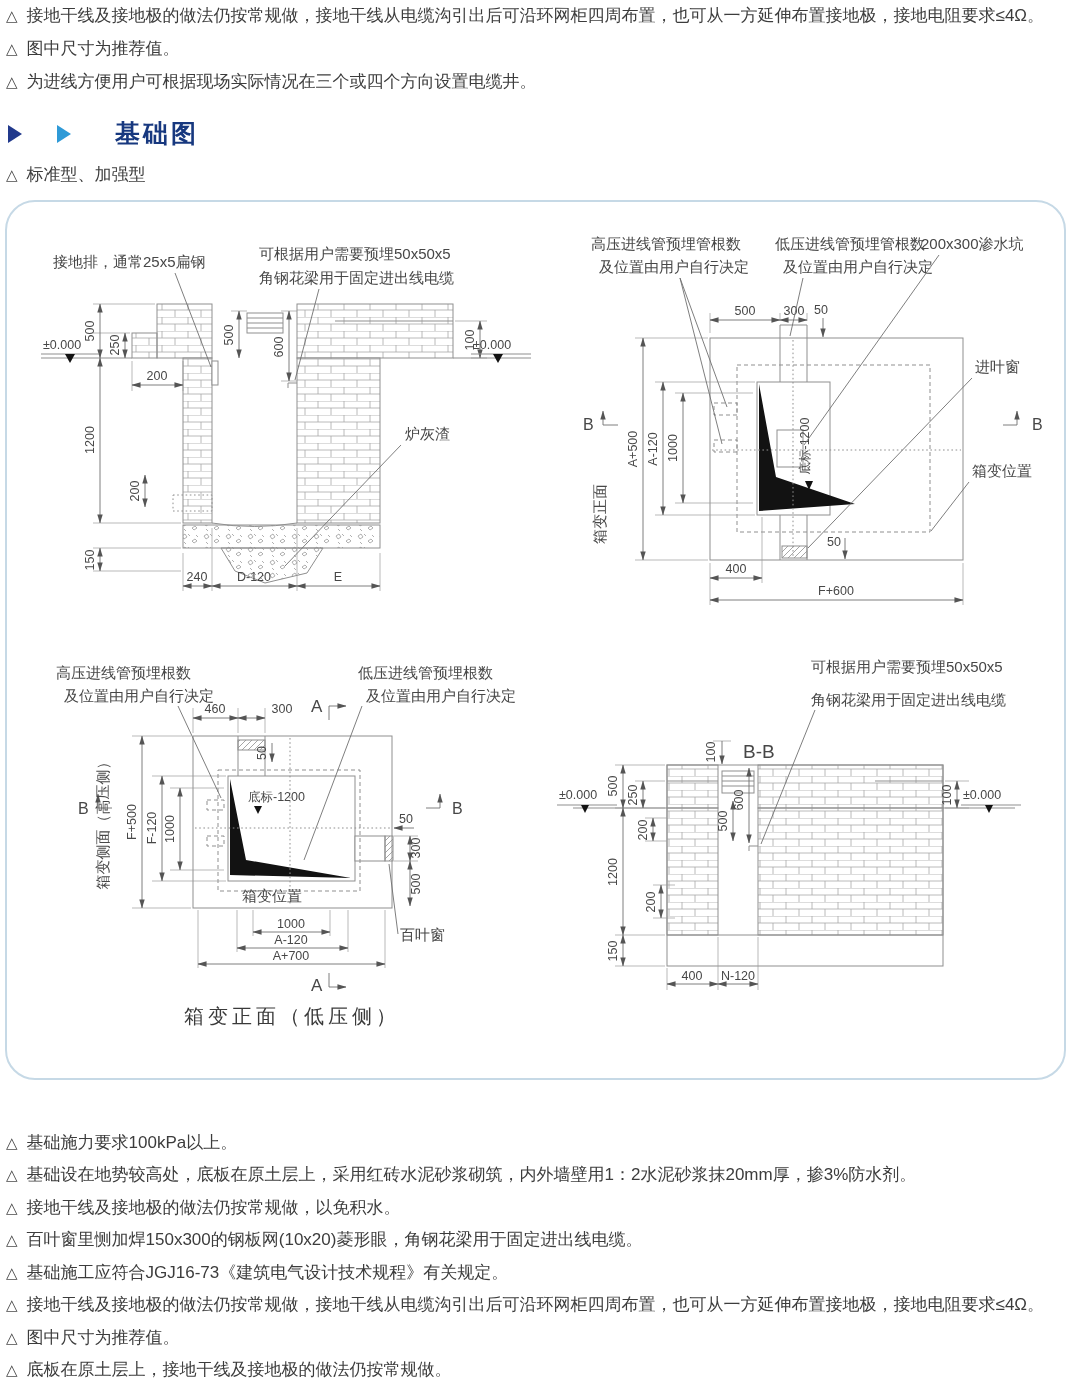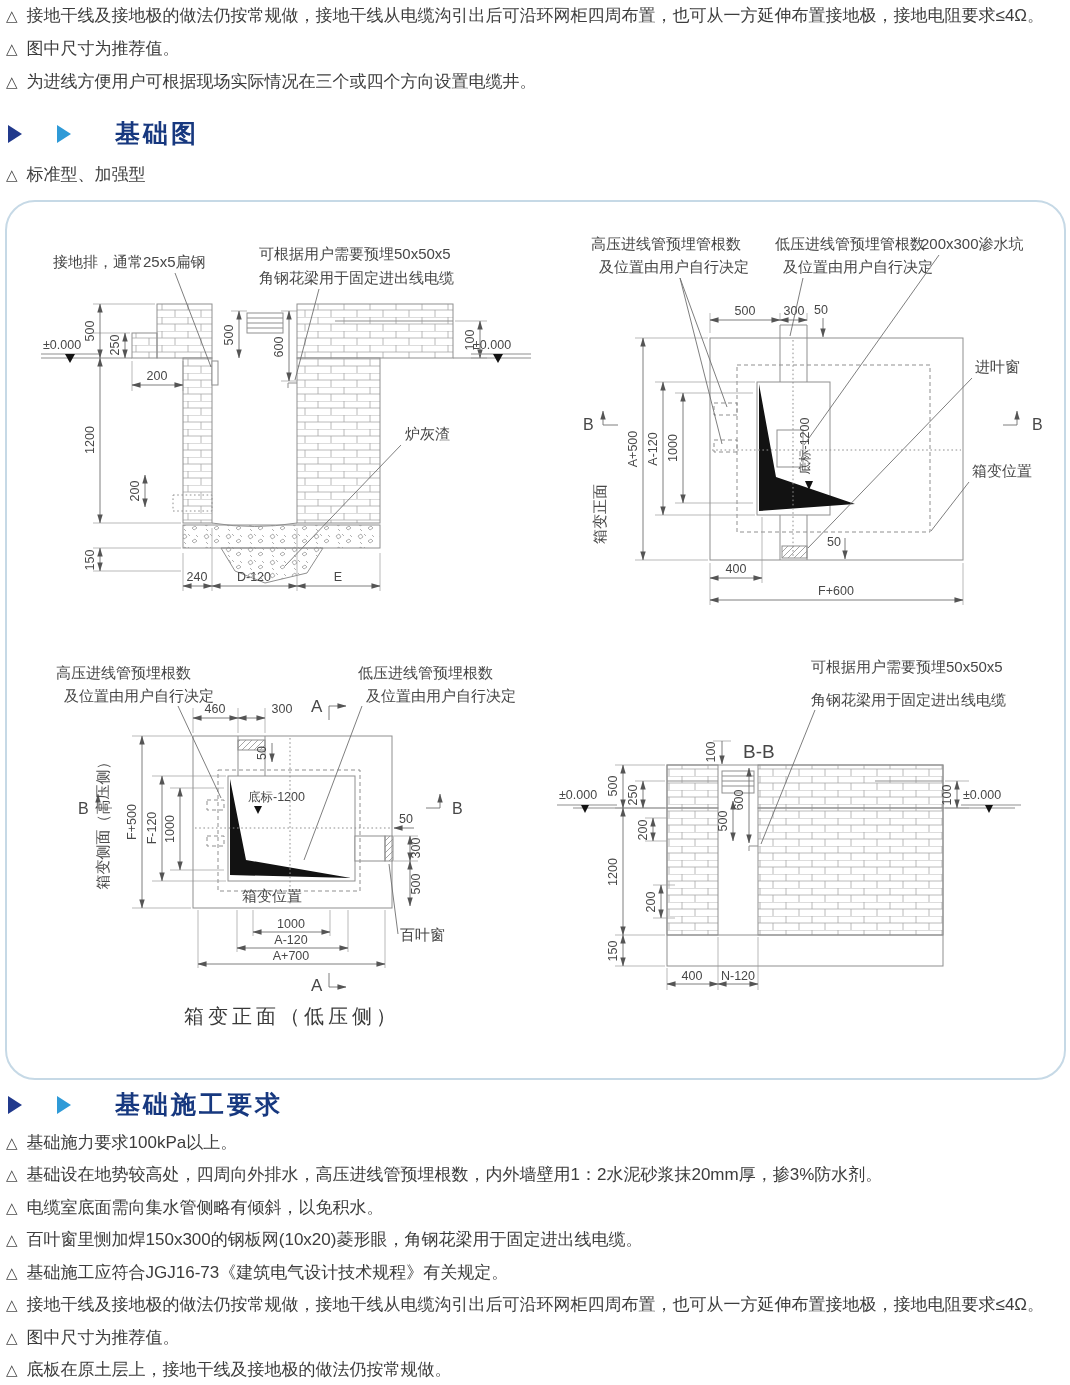--- a/index.html
+++ b/index.html
@@ -347,37 +347,32 @@
         <polygon class="blk" points="440,155 448,155 444,163"></polygon>
     </g>
     <g>
       <text x="198" y="108" font-size="19">B-B</text>
       <text class="cl" x="266" y="22">可根据用户需要预埋50x50x5</text>
       <text class="cl" x="266" y="55">角钢花梁用于固定进出线电缆</text>
       <path class="dim" d="M270,60 L216,194"></path>
     </g>
   </svg>
 
-  <div class="sec-head" style="left:8px;top:1088px;">
-    <span class="arr arr1"></span>
-    <span class="arr arr2"></span>
-    <span class="sec-title">基础施工要求</span>
-  </div>
 
   <div class="note" style="top:1131px;">
       <span class="tri">△</span>
       <span>基础施力要求100kPa以上。</span>
     </div>
   <div class="note" style="top:1163px;">
       <span class="tri">△</span>
-      <span>基础设在地势较高处，四周向外排水，高压进线管预埋根数，内外墙壁用1：2水泥砂浆抹20mm厚，掺3%防水剂。</span>
+      <span>基础设在地势较高处，底板在原土层上，采用红砖水泥砂浆砌筑，内外墙壁用1：2水泥砂浆抹20mm厚，掺3%防水剂。</span>
     </div>
   <div class="note" style="top:1196px;">
       <span class="tri">△</span>
-      <span>电缆室底面需向集水管侧略有倾斜，以免积水。</span>
+      <span>接地干线及接地极的做法仍按常规做，以免积水。</span>
     </div>
   <div class="note" style="top:1228px;">
       <span class="tri">△</span>
       <span>百叶窗里恻加焊150x300的钢板网(10x20)菱形眼，角钢花梁用于固定进出线电缆。</span>
     </div>
   <div class="note" style="top:1261px;">
       <span class="tri">△</span>
       <span>基础施工应符合JGJ16-73《建筑电气设计技术规程》有关规定。</span>
     </div>
   <div class="note" style="top:1293px;">

